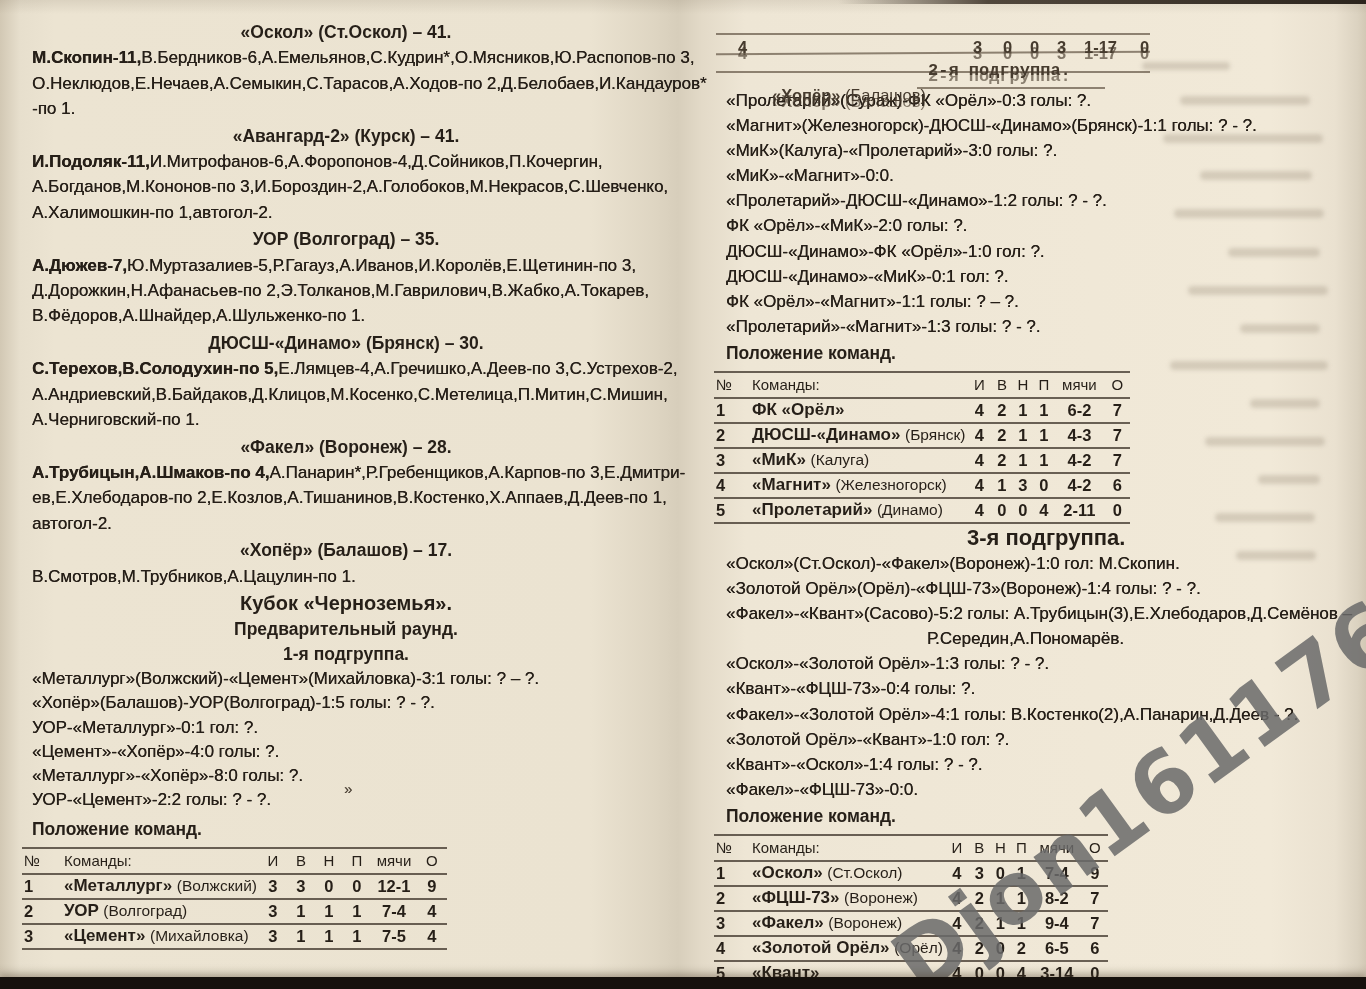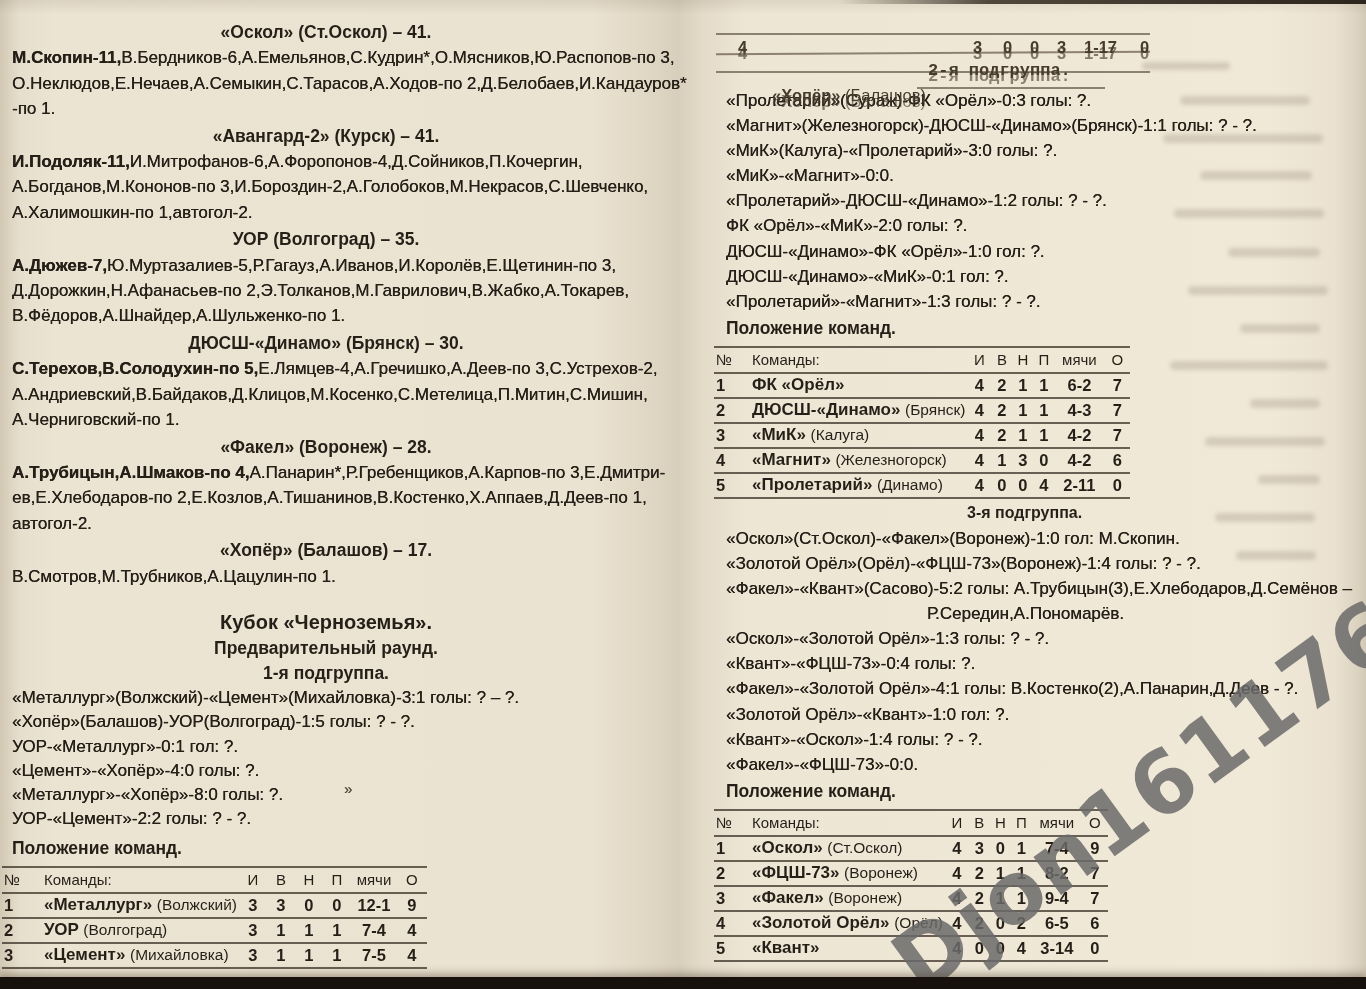--- a/index.html
+++ b/index.html
@@ -8,24 +8,24 @@
     font-family:"Liberation Sans",sans-serif;color:#261f18;
     background:
       linear-gradient(180deg, rgba(70,55,35,0.10) 0px, rgba(70,55,35,0) 14px),
       linear-gradient(0deg, rgba(70,55,35,0.12) 0px, rgba(70,55,35,0) 26px),
       linear-gradient(90deg,#d2c8b4 0px,#e7dfcd 20px,#ece4d2 55px,#ebe3d1 590px,#ded5c2 655px,#d7cebb 678px,#e3dac8 702px,#eee6d5 745px,#f1e9d8 1270px,#eae1d0 1335px,#dbd2c0 1358px,#d2c8b5 1366px);
   }
   .txt{text-shadow:0.25px 0 0 currentColor;}
   b{font-weight:700;}
 
   
-  .content-left{position:absolute;left:12px;top:18px;width:628px;z-index:10;}
+  .content-left{position:absolute;left:32px;top:18px;width:628px;z-index:10;}
   .sec-title{text-align:center;font-weight:700;font-size:17.5px;line-height:25.4px;margin-top:2px;white-space:nowrap;}
   .pline{font-size:17px;line-height:25.4px;white-space:nowrap;}
-  .cup-title{text-align:center;font-weight:700;font-size:20px;line-height:28px;margin-top:19px;}
+  .cup-title{text-align:center;font-weight:700;font-size:20px;line-height:28px;margin-top:0;}
   .cup-sub{text-align:center;font-weight:700;font-size:17.5px;line-height:25px;}
   .mline{font-size:17px;line-height:24.3px;white-space:nowrap;}
   .standings-label{font-weight:700;font-size:17.5px;line-height:26px;margin-top:3px;}
 
   
   table.standings{border-collapse:collapse;table-layout:fixed;margin-top:5px;}
   table.standings td{padding:0 2px;text-align:center;overflow:visible;white-space:nowrap;}
   table.standings tr{border-bottom:2px solid rgba(52,43,33,0.72);}
   table.standings tr.hdr{border-top:2px solid rgba(52,43,33,0.72);}
   table.standings tr.hdr td{font-size:15px;height:24px;font-weight:400;}
@@ -39,21 +39,21 @@
   .content-right{position:absolute;left:712px;top:30px;width:560px;z-index:10;}
   .ghost-row{position:relative;height:58px;color:#463b2e;}
   .g-echo{position:absolute;top:8px;font-weight:700;font-size:16.5px;white-space:nowrap;
           text-shadow:0 6px 0 rgba(70,58,44,0.65);}
   .g-line{position:absolute;height:2px;background:rgba(80,66,50,0.62);}
   .ghost-sub{position:absolute;left:216px;top:31px;font-weight:700;font-size:17px;color:#463b2e;
              text-shadow:0 6px 0 rgba(70,58,44,0.6);white-space:nowrap;font-family:Liberation Mono, monospace;}
   .rmline{font-size:17px;line-height:25.1px;white-space:nowrap;margin-left:14px;}
   .rmcont{font-size:17px;line-height:25.1px;white-space:nowrap;width:412px;text-align:right;}
   .rlabel{font-weight:700;font-size:17.5px;line-height:25px;margin-left:14px;margin-top:2px;}
-  .sub3{font-weight:700;font-size:16px;line-height:26px;margin-left:255px;margin-top:1px;}
+  .sub3{font-weight:700;font-size:22px;line-height:26px;margin-left:255px;margin-top:1px;}
   .t-right{margin-left:2px;}
 
   
   .bottom-bar{position:absolute;left:0;bottom:0;width:1366px;height:12px;background:#16110d;z-index:60;
               box-shadow:0 -3px 7px rgba(75,60,40,0.35);}
   .top-line{position:absolute;top:0;left:838px;width:528px;height:4px;z-index:55;
             background:linear-gradient(90deg,rgba(56,46,36,0) 0px,rgba(56,46,36,0.85) 150px,#2c251e 100%);}
   .watermark{position:absolute;left:850px;top:758px;width:560px;text-align:center;z-index:40;
              font-family:"DejaVu Sans",sans-serif;font-weight:700;font-size:86px;letter-spacing:2px;
              color:rgba(106,106,106,0.85);transform:rotate(-36deg);}
@@ -195,20 +195,21 @@
     </div>
 
     <div class="rmline txt">«Пролетарий»(Сураж)-ФК «Орёл»-0:3 голы: ?.</div>
     <div class="rmline txt">«Магнит»(Железногорск)-ДЮСШ-«Динамо»(Брянск)-1:1 голы: ? - ?.</div>
     <div class="rmline txt">«МиК»(Калуга)-«Пролетарий»-3:0 голы: ?.</div>
     <div class="rmline txt">«МиК»-«Магнит»-0:0.</div>
     <div class="rmline txt">«Пролетарий»-ДЮСШ-«Динамо»-1:2 голы: ? - ?.</div>
     <div class="rmline txt">ФК «Орёл»-«МиК»-2:0 голы: ?.</div>
     <div class="rmline txt">ДЮСШ-«Динамо»-ФК «Орёл»-1:0 гол: ?.</div>
     <div class="rmline txt">ДЮСШ-«Динамо»-«МиК»-0:1 гол: ?.</div>
+    <div class="rmline txt">ФК «Орёл»-«Магнит»-1:1 голы: ? – ?.</div>
     <div class="rmline txt">«Пролетарий»-«Магнит»-1:3 голы: ? - ?.</div>
 
     <div class="rlabel">Положение команд.</div>
 
     <table class="standings t-right">
       <colgroup>
           <col style="width:36px">
           <col style="width:172px">
           <col style="width:24px">
           <col style="width:21px">

